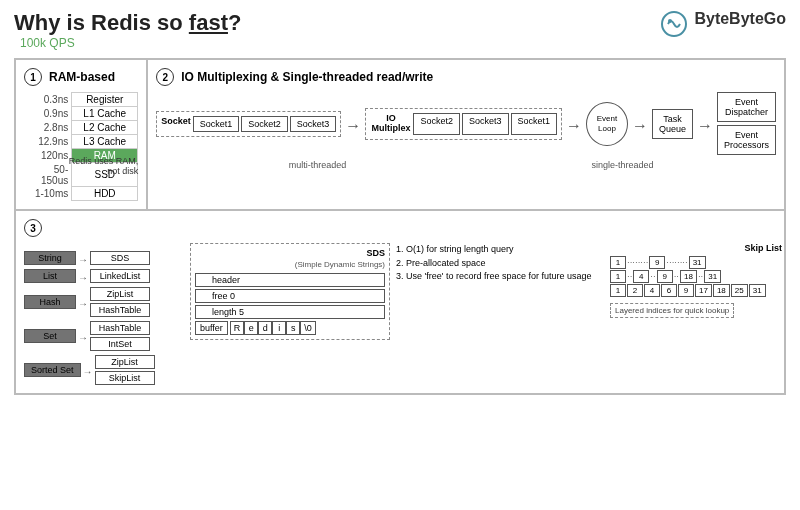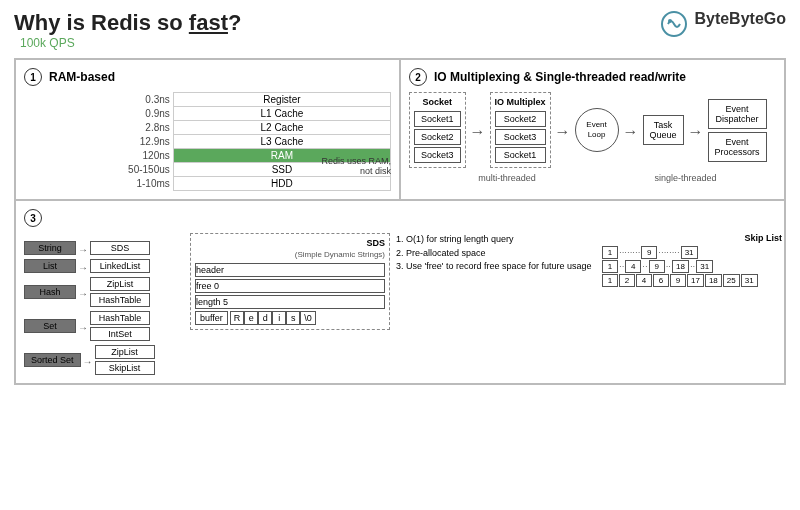--- a/index.html
+++ b/index.html
@@ -131,21 +131,21 @@
     .io-diagram {
       display: flex;
       align-items: center;
       gap: 4px;
       font-size: 9px;
     }
     .io-box {
       border: 1px dashed #888;
       padding: 4px;
       display: flex;
-      flex-direction: column;
+      flex-direction: row;
       gap: 2px;
     }
     .io-box-title {
       font-size: 9px;
       text-align: center;
       font-weight: bold;
       margin-bottom: 2px;
     }
     .socket-box {
       border: 1px solid #555;
@@ -238,21 +238,21 @@
       margin-bottom: 2px;
     }
     .sds-sub {
       font-size: 8px;
       text-align: right;
       color: #555;
       margin-bottom: 4px;
     }
     .sds-field {
       border: 1px solid #555;
-      padding: 1px 0;
+      padding: 1px 16px;
       margin-bottom: 2px;
       font-size: 9px;
       background: #fff;
     }
     .sds-buffer-row {
       display: flex;
       align-items: center;
       gap: 0;
       margin-top: 2px;
     }
@@ -274,20 +274,21 @@
 
     
     .sds-notes {
       font-size: 9px;
       line-height: 1.5;
     }
 
     
     .skiplist-section {
       font-size: 9px;
+      margin-left: 8px;
     }
     .skiplist-title {
       text-align: right;
       font-size: 9px;
       font-weight: bold;
       margin-bottom: 3px;
     }
     .skiplist-row {
       display: flex;
       align-items: center;
@@ -525,18 +526,21 @@
             <div class="sl-cell">1</div>
             <div class="sl-cell">2</div>
             <div class="sl-cell">4</div>
             <div class="sl-cell">6</div>
             <div class="sl-cell">9</div>
             <div class="sl-cell">17</div>
             <div class="sl-cell">18</div>
             <div class="sl-cell">25</div>
             <div class="sl-cell">31</div>
           </div>
+          <div style="margin-top:4px;">
+            <span class="layered-note">Layered indices for quick lookup</span>
+          </div>
         </div>
 
       </div>
     </div>
   </div>
 </div>
 
 </body></html>

